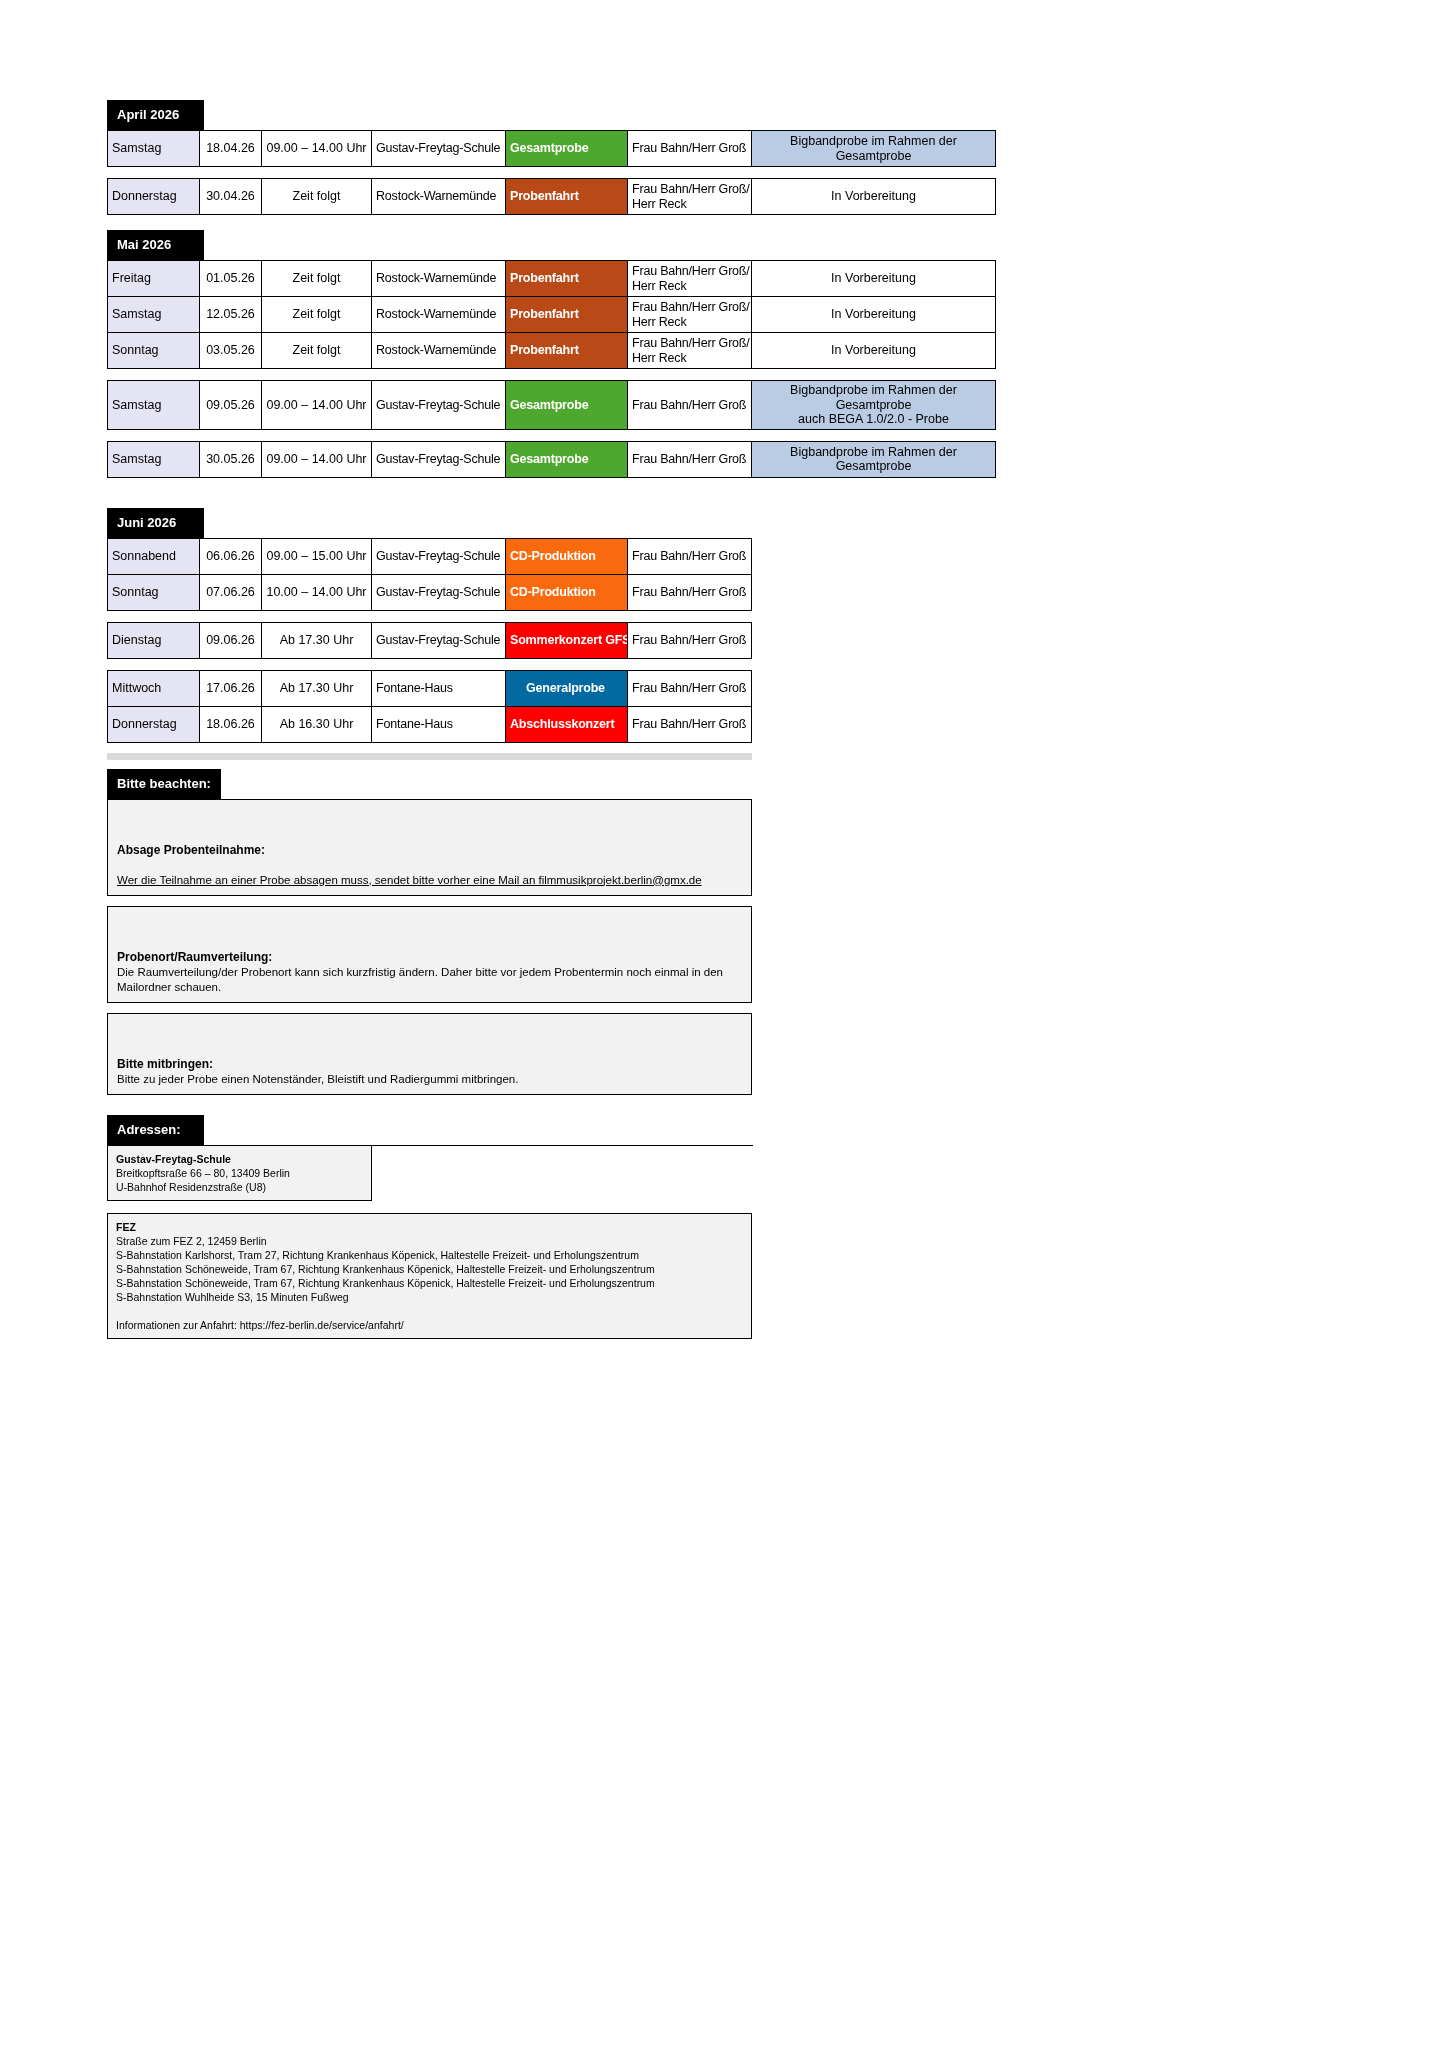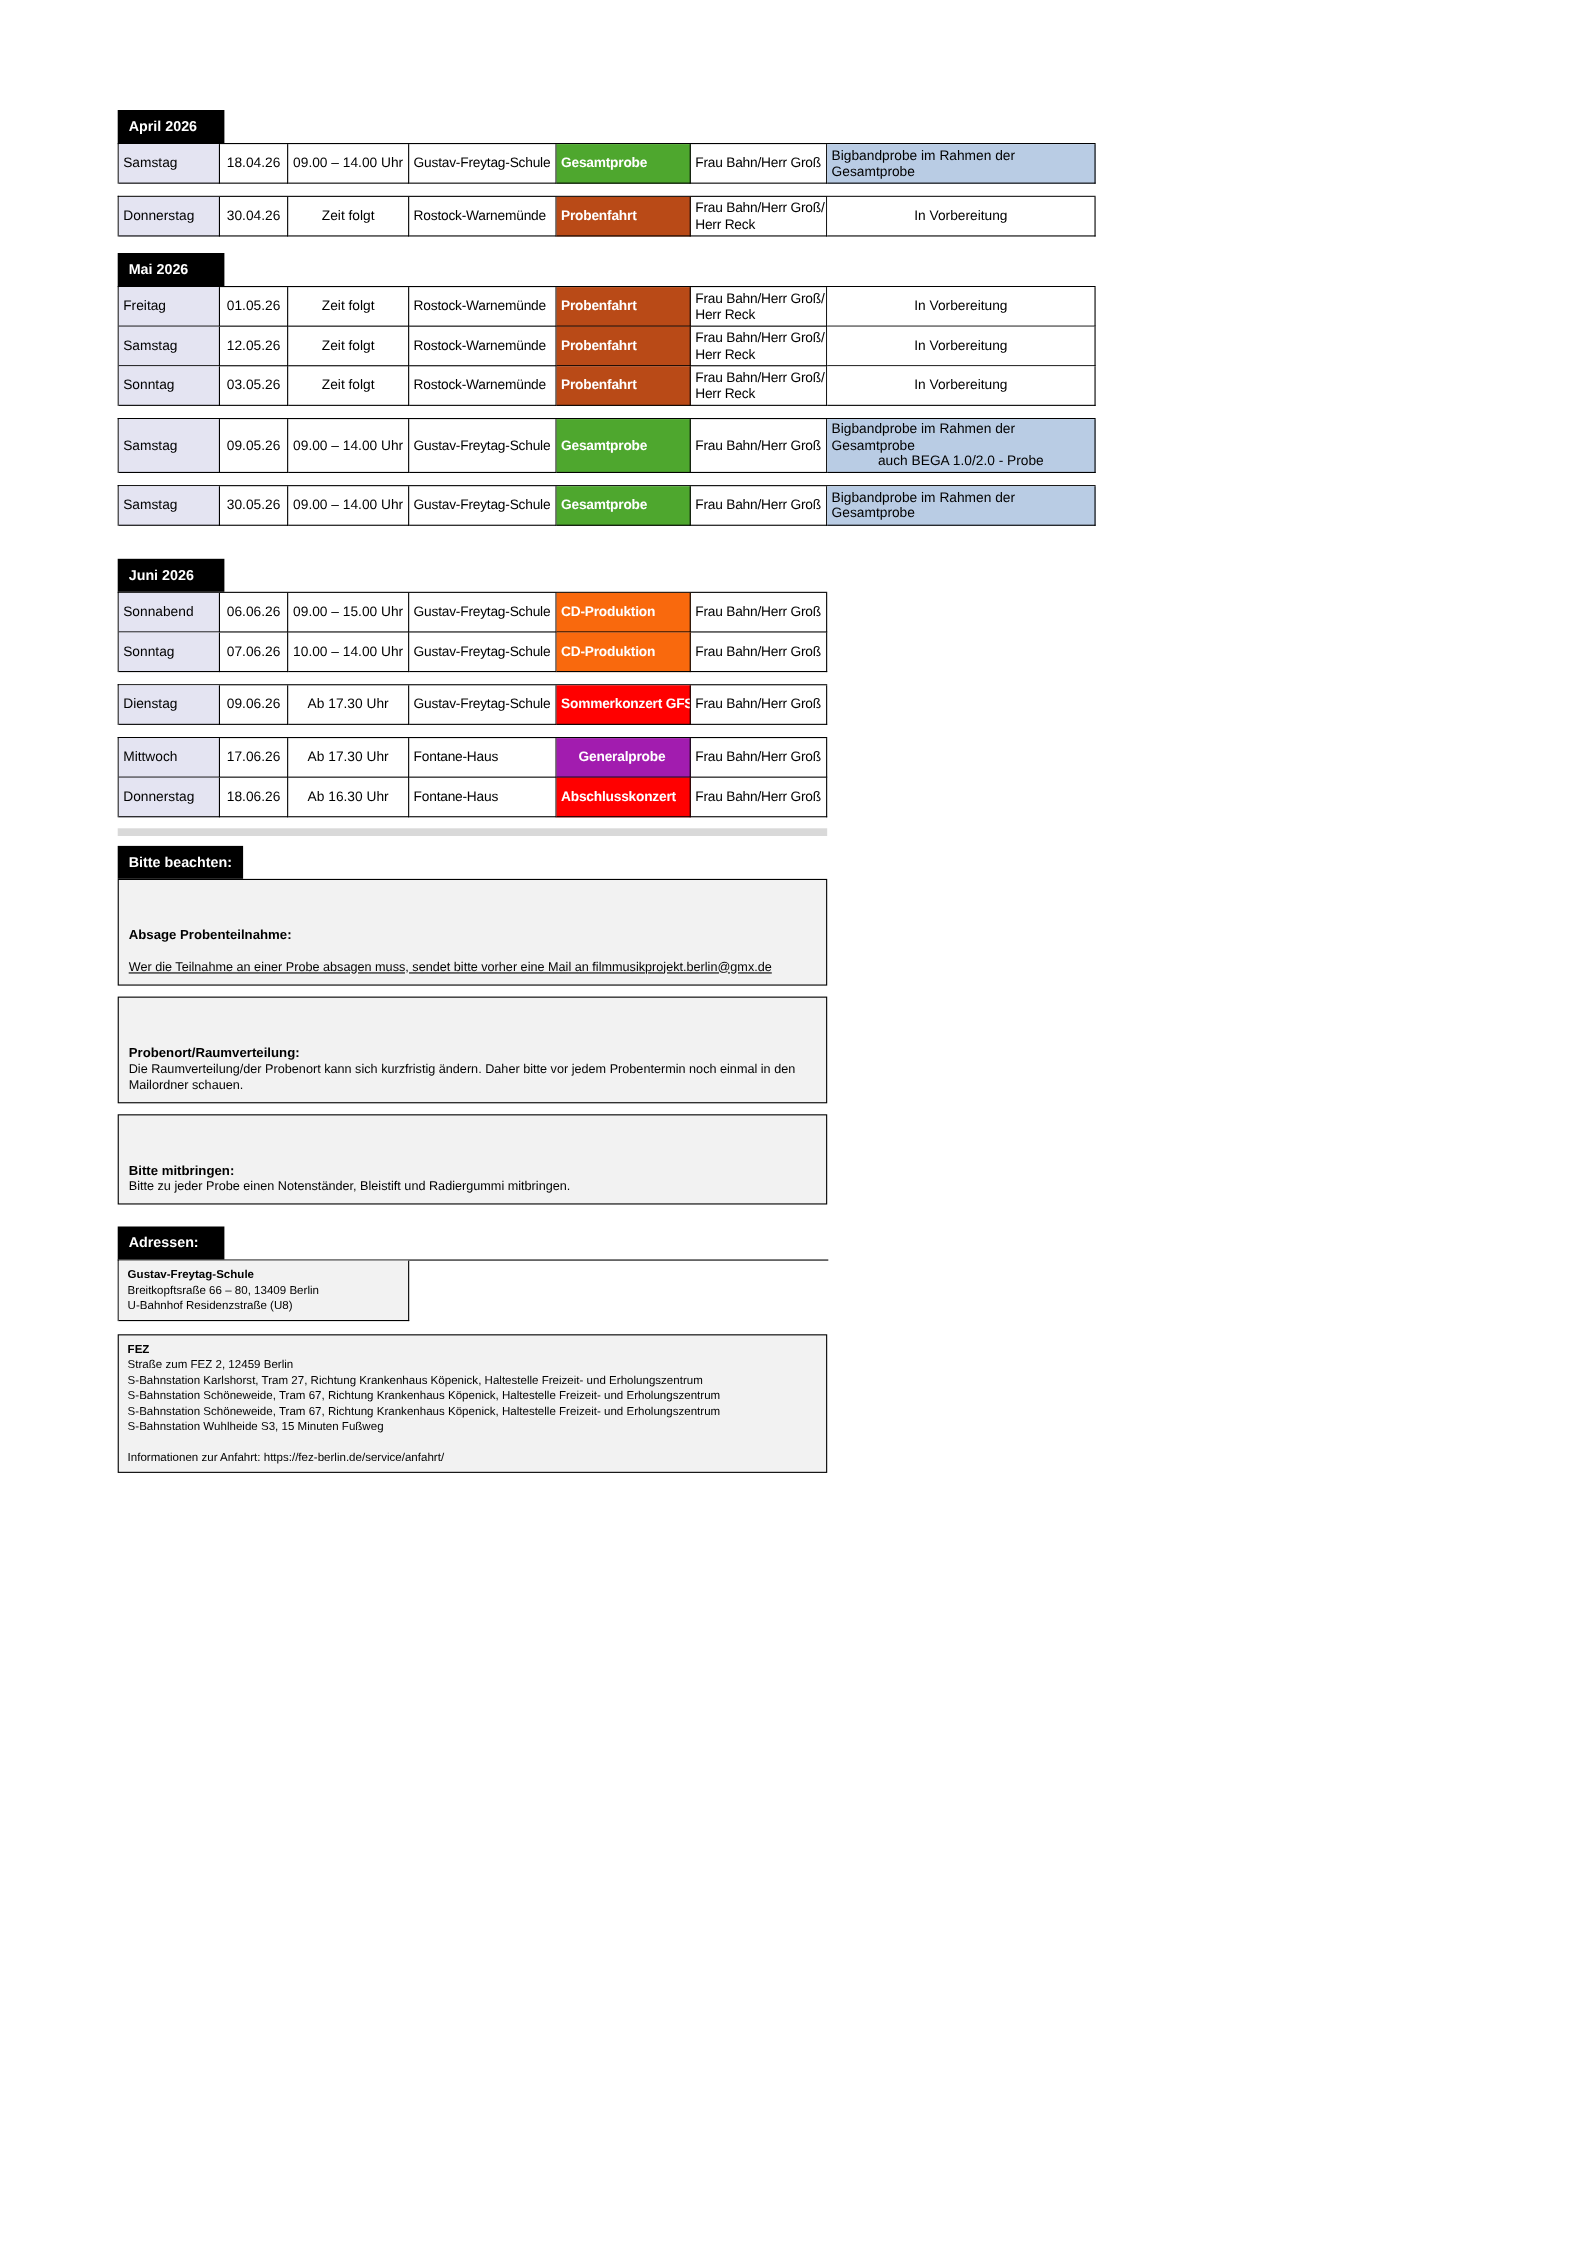--- a/index.html
+++ b/index.html
@@ -24,21 +24,21 @@
     padding:2px 4px; font-size:12.5px; line-height:14.5px;
     display:flex; flex-direction:column; justify-content:center;
     overflow:hidden; white-space:nowrap;
   }
   .ln { display:block; }
   .c-day  { background:var(--day-cell,#E4E4F2); }
   .c-date,.c-time { align-items:center; text-align:center; }
   .c-loc  { letter-spacing:-0.2px; }
   .c-event{ color:#fff; font-weight:700; letter-spacing:-0.2px; }
   .c-lead { letter-spacing:-0.2px; }
-  .c-note { align-items:center; white-space:normal; }
+  .c-note { align-items:center; text-align:center; white-space:normal; }
 
   .gap   { margin-top:11px; }
   .mt4   { margin-top:15px; }
   .mt9   { margin-top:9px; }
   .mt10  { margin-top:10px; }
   .mt12  { margin-top:12px; }
   .mt22  { margin-top:20px; }
   .mt30  { margin-top:30px; }
 
   .divider { width:645px; height:7px; background:var(--divider,#D9D9D9); margin-top:10px; }
@@ -219,21 +219,21 @@
           </div>
       </div>
     </div>
 
     <div class="sched narrow gap">
       <div class="trow">
         <div class="cell c-day">Mittwoch</div>
         <div class="cell c-date">17.06.26</div>
         <div class="cell c-time">Ab 17.30 Uhr</div>
         <div class="cell c-loc">Fontane-Haus</div>
-        <div class="cell c-event" style="background-color: #a21caf; padding-left: 20px;">Generalprobe</div>
+        <div class="cell c-event" style="background-color: #0369a1; padding-left: 20px;">Generalprobe</div>
         <div class="cell c-lead">
             <span class="ln">Frau Bahn/Herr Groß</span>
           </div>
       </div>
       <div class="trow">
         <div class="cell c-day">Donnerstag</div>
         <div class="cell c-date">18.06.26</div>
         <div class="cell c-time">Ab 16.30 Uhr</div>
         <div class="cell c-loc">Fontane-Haus</div>
         <div class="cell c-event" style="background-color: rgb(255, 0, 0);">Abschlusskonzert</div>

